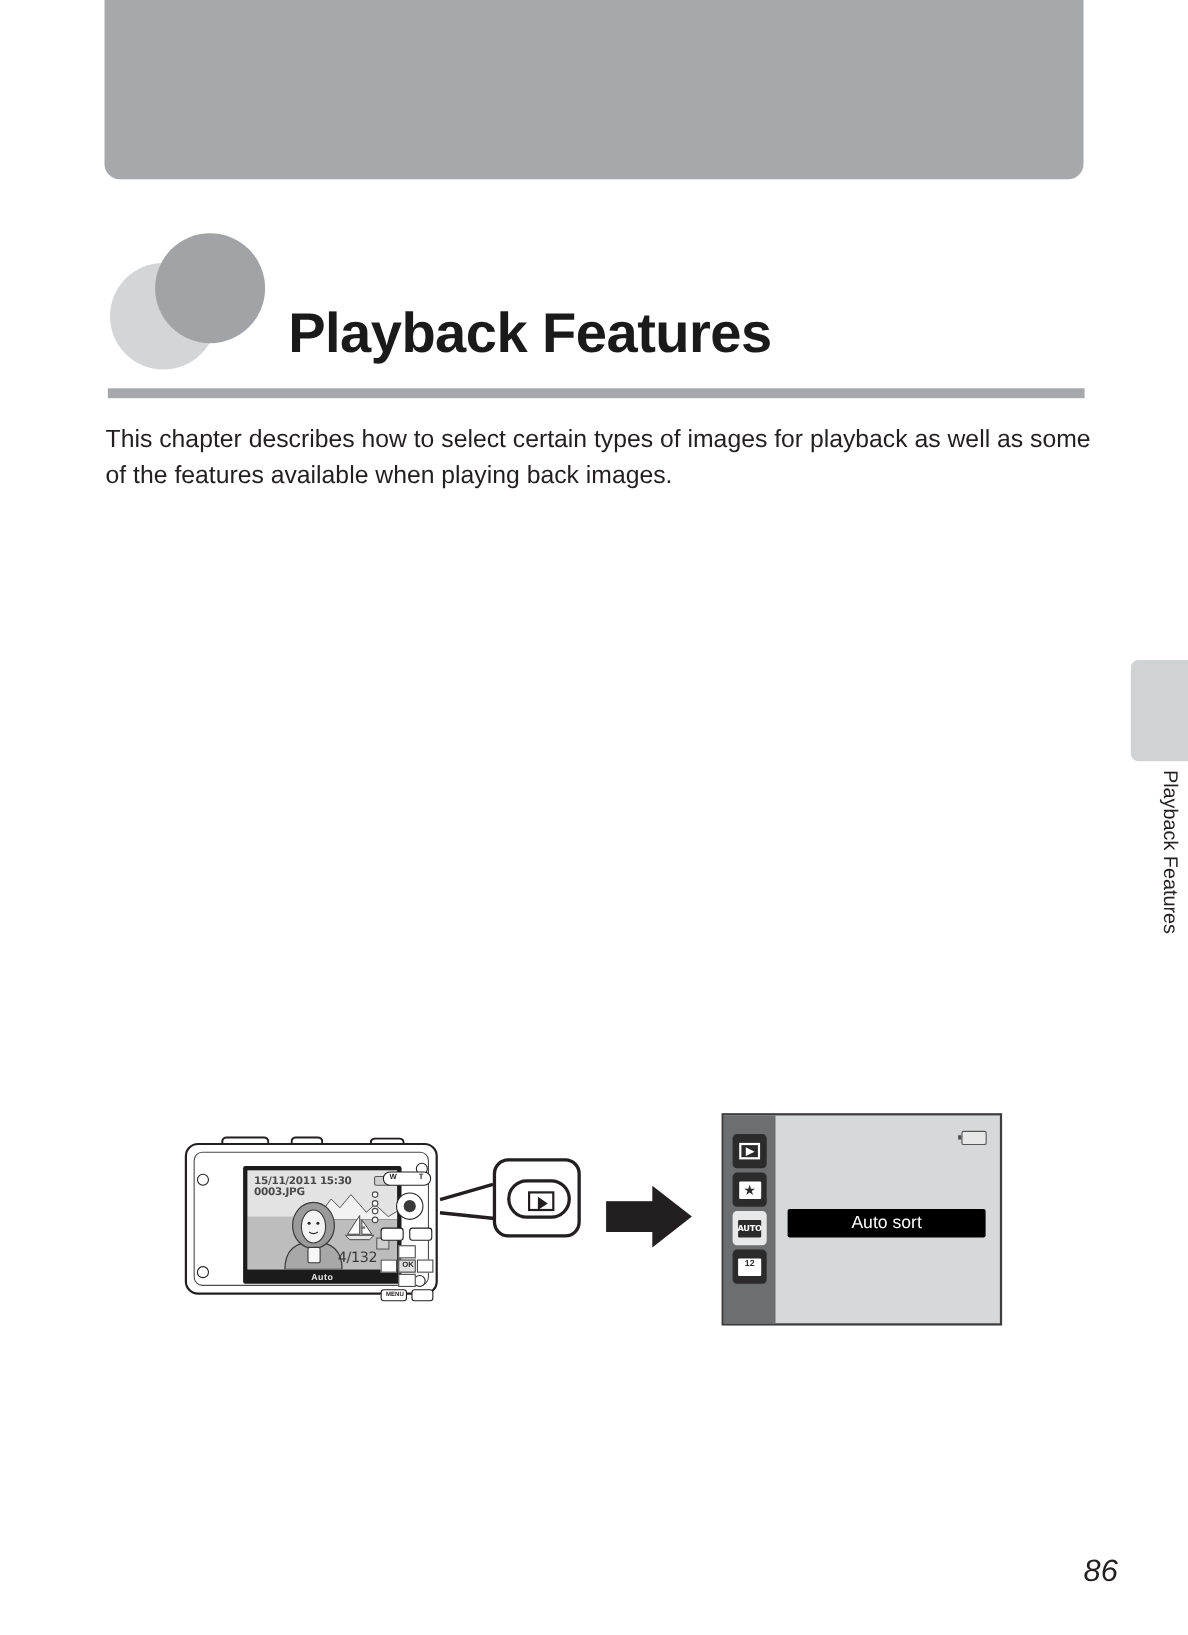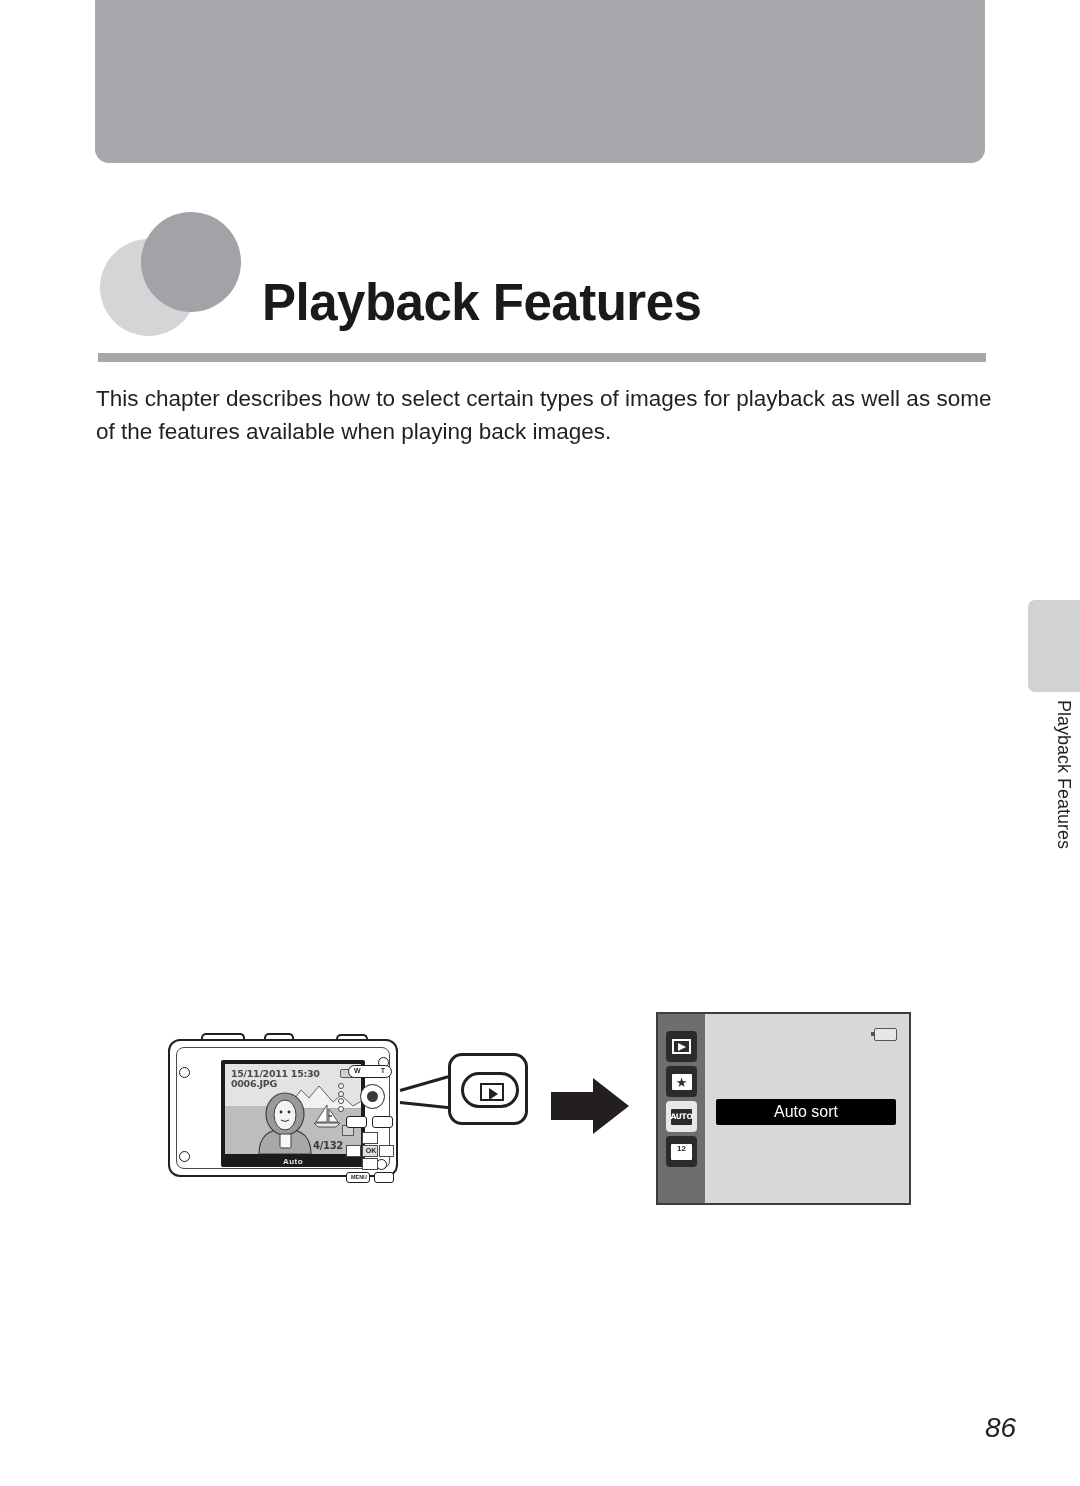--- a/index.html
+++ b/index.html
@@ -219,22 +219,22 @@
     font-size: 9.5px;
     font-weight: bold;
     color: #4a4a4a;
     letter-spacing: -0.3px;
     white-space: nowrap;
     font-family: "DejaVu Sans", sans-serif;
   }
   .lcd-counter {
     position: absolute;
     right: 18px; bottom: 3px;
-    font-size: 10px;
-    font-weight: bold;
+    font-size: 13px;
+    font-weight: normal;
     color: #3a3a3a;
     letter-spacing: -0.3px;
     white-space: nowrap;
     font-family: "DejaVu Sans", sans-serif;
   }
   .lcd-batt {
     position: absolute;
     right: 6px; top: 5px;
     width: 13px; height: 7px;
     border: 1.2px solid #5a5a5a;
@@ -558,21 +558,21 @@
           <svg class="lcd-person" viewBox="0 0 68 62">
             <path d="M8 62 C8 44 18 37 34 37 C50 37 60 44 60 62 Z" fill="#a8a8a8" stroke="#3a3a3a" stroke-width="1.1"></path>
             <ellipse cx="34" cy="22" rx="19" ry="21" fill="#9a9a9a" stroke="#3a3a3a" stroke-width="1.1"></ellipse>
             <ellipse cx="34" cy="23" rx="11" ry="15" fill="#f3f3f3" stroke="#3a3a3a" stroke-width="1"></ellipse>
             <circle cx="30" cy="20" r="1.4" fill="#2b2b2b"></circle>
             <circle cx="38" cy="20" r="1.4" fill="#2b2b2b"></circle>
             <path d="M30 28 Q34 31 38 28" fill="none" stroke="#2b2b2b" stroke-width="1"></path>
             <rect x="29" y="42" width="11" height="14" rx="1.5" fill="#f7f7f7" stroke="#3a3a3a" stroke-width="1"></rect>
           </svg>
           <div class="lcd-date">15/11/2011 15:30</div>
-          <div class="lcd-file">0006.JPG</div>
+          <div class="lcd-file">0003.JPG</div>
           <div class="lcd-counter">4/132</div>
           <div class="lcd-batt"></div>
           <div class="lcd-sm-icon"></div>
         </div>
         <div class="cam-brand">Auto</div>
       </div>
 
       <div class="ctl zoom-rocker">
         <span class="zoom-w">W</span>
         <span class="zoom-t">T</span>

